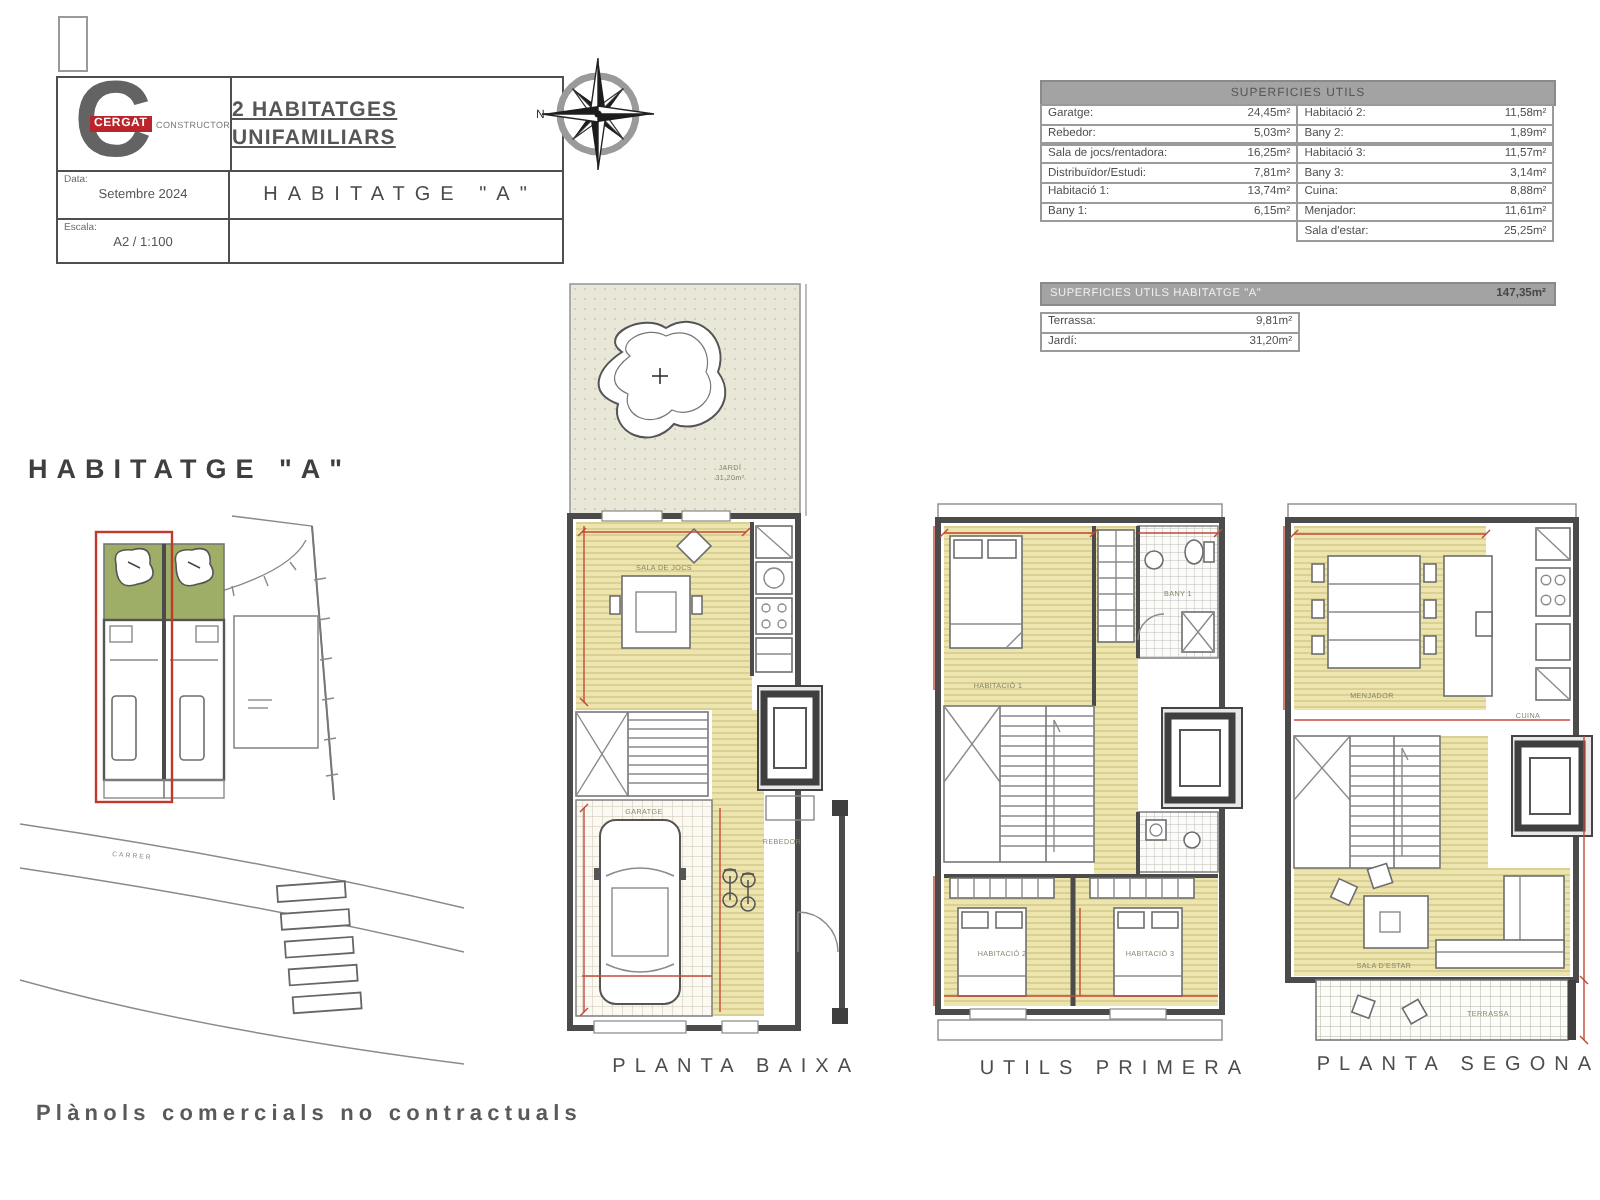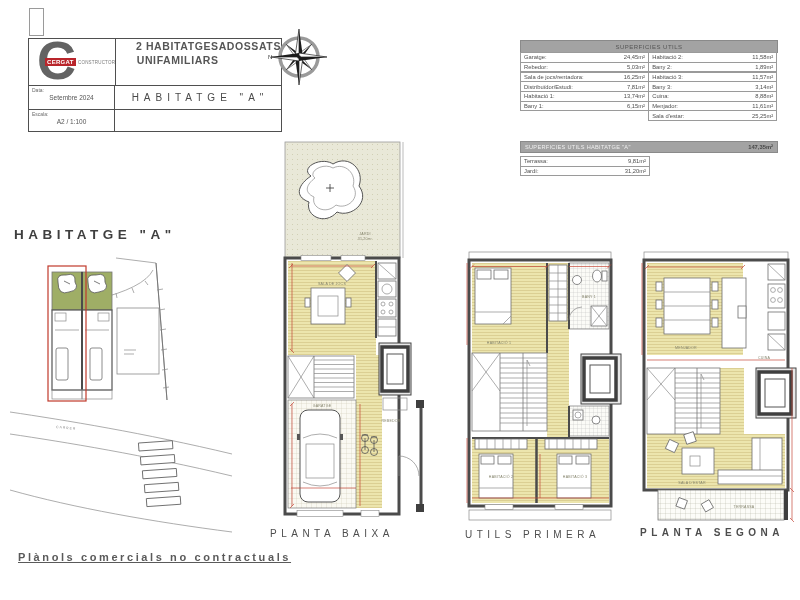--- a/index.html
+++ b/index.html
@@ -9,22 +9,22 @@
 
   
   .corner-mark{left:29px;top:8px;width:13px;height:26px;border:1px solid #9a9a9a;}
   .tblock{left:28px;top:38px;width:252px;border:1.5px solid #4f4f4f;color:#4f4f4f;background:#fff;}
   .tb-r1{display:flex;height:46px;border-bottom:1.5px solid #4f4f4f;}
   .logo-cell{width:86px;border-right:1.5px solid #4f4f4f;position:relative;overflow:hidden;}
   .logo-c{position:absolute;left:8px;top:-10px;font-size:54px;font-weight:bold;color:#636363;}
   .logo-brand{position:absolute;left:16px;top:19px;background:#b9252b;color:#fff;font-size:6px;
               font-weight:bold;padding:1px 2px;letter-spacing:.3px;}
   .logo-suffix{position:absolute;left:49px;top:21px;font-size:4.5px;color:#7b7b7b;letter-spacing:.2px;}
-  .title-cell{flex:1;display:flex;flex-direction:row;justify-content:center;text-align:right;
-              font-size:10.5px;font-weight:bold;letter-spacing:.6px;line-height:1.35;color:#565656;}
+  .title-cell{flex:1;display:flex;flex-direction:column;justify-content:center;text-align:left;
+              font-size:10.5px;font-weight:bold;letter-spacing:.6px;line-height:1.35;color:#565656;text-decoration:underline;}
   .tb-r2{height:28px;display:flex;align-items:center;justify-content:center;font-size:15px;
          letter-spacing:9px;color:#4a4a4a;border-bottom:1.5px solid #4f4f4f;padding-left:8px;}
   .tb-r3{display:flex;height:23px;border-bottom:1.5px solid #4f4f4f;}
   .tb-r4{display:flex;height:21px;}
   .meta-cell{width:86px;border-right:1.5px solid #4f4f4f;padding:1px 3px;box-sizing:border-box;}
   .meta-label{font-size:5px;color:#6b6b6b;display:block;}
   .meta-value{font-size:6.5px;color:#555;display:block;text-align:center;margin-top:1px;}
   .unit-cell{flex:1;display:flex;align-items:center;justify-content:center;font-size:10px;
              letter-spacing:5px;color:#4a4a4a;padding-left:4px;}
 
@@ -38,22 +38,22 @@
         height:10.5px;align-items:center;padding:0 3px;box-sizing:border-box;background:#fff;}
   .srow .lab,.srow .val{font-size:5.8px;color:#4f4f4f;white-space:nowrap;}
   .total-bar{left:520px;top:141px;width:258px;height:12px;background:#a3a3a3;border:1px solid #8a8a8a;
              display:flex;align-items:center;justify-content:space-between;padding:0 4px;box-sizing:border-box;}
   .total-bar .lab{font-size:5.6px;color:#efefef;letter-spacing:.3px;}
   .total-bar .val{font-size:5.8px;color:#484848;font-weight:bold;}
   .etable{left:520px;top:157px;width:130px;}
 
   
   .stitle{left:14px;top:227px;font-size:13.5px;letter-spacing:4.5px;color:#3f3f3f;font-weight:bold;}
-  .plabel{font-size:10px;letter-spacing:4.5px;color:#4d4d4d;text-align:left;}
-  .footer{left:18px;top:551px;font-size:11px;letter-spacing:2.6px;color:#5a5a5a;font-weight:bold;text-decoration:underline;}
+  .plabel{font-size:10px;letter-spacing:4.5px;color:#4d4d4d;text-align:right;}
+  .footer{left:18px;top:551px;font-size:11px;letter-spacing:2.6px;color:#5a5a5a;font-weight:bold;}
 
   
   .w3{stroke:#4b4b4b;stroke-width:3;fill:#fff;}
   .thin{stroke:#8a8a8a;stroke-width:.7;fill:none;}
   .furn{fill:#fff;stroke:#6e6e6e;stroke-width:.8;}
   .red{stroke:#c4483a;stroke-width:.7;fill:none;}
   .lbl{font-size:3.6px;fill:#85846c;font-family:"Liberation Sans",sans-serif;letter-spacing:.2px;}
   .dark{fill:#3f3f3f;}
 </style>
 </head>
@@ -65,21 +65,20 @@
 
   <div class="abs tblock">
     <div class="tb-r1">
       <div class="logo-cell">
         <span class="logo-c">C</span>
         <span class="logo-brand">CERGAT</span>
         <span class="logo-suffix">CONSTRUCTORS</span>
       </div>
       <div class="title-cell">
         <span>2 HABITATGES UNIFAMILIARS</span>
-        <span>ADOSSATS</span>
       </div>
     </div>
     <div class="tb-r3">
       <div class="meta-cell">
         <span class="meta-label">Data:</span>
         <span class="meta-value">Setembre 2024</span>
       </div>
       <div class="unit-cell">HABITATGE "A"</div>
     </div>
     <div class="tb-r4">
@@ -645,17 +644,17 @@
       <line x1="152" y1="120" x2="152" y2="242" class="red"></line>
         <line x1="150" y1="240" x2="154" y2="244" class="red"></line>
       <line x1="152" y1="242" x2="152" y2="272" class="red"></line>
         <line x1="150" y1="270" x2="154" y2="274" class="red"></line>
     </g>
 
     <text x="46" y="101" class="lbl" text-anchor="middle">MENJADOR</text>
     <text x="124" y="111" class="lbl" text-anchor="middle">CUINA</text>
     <text x="52" y="236" class="lbl" text-anchor="middle">SALA D'ESTAR</text>
   </svg>
-  <div class="abs plabel" style="left:640px;top:527px;width:160px;font-weight:bold;">PLANTA SEGONA</div>
+  <div class="abs plabel" style="left:640px;top:527px;width:160px;">PLANTA SEGONA</div>
 
   <div class="abs footer">Plànols comercials no contractuals</div>
 
 </div>
 
 </body></html>

